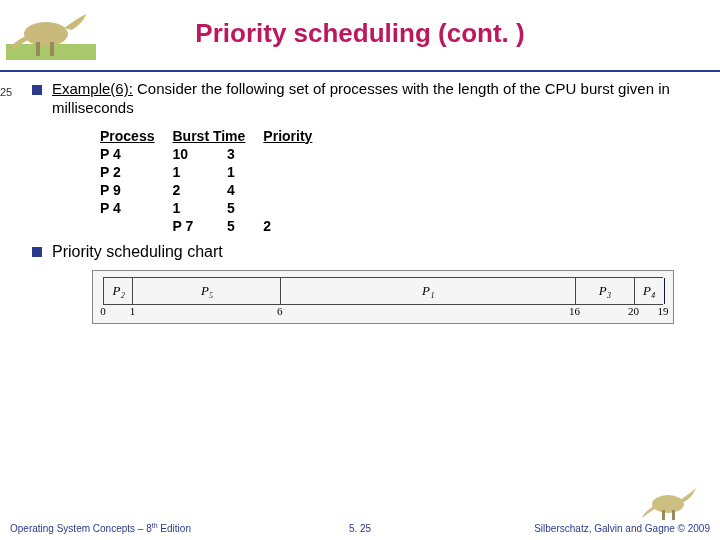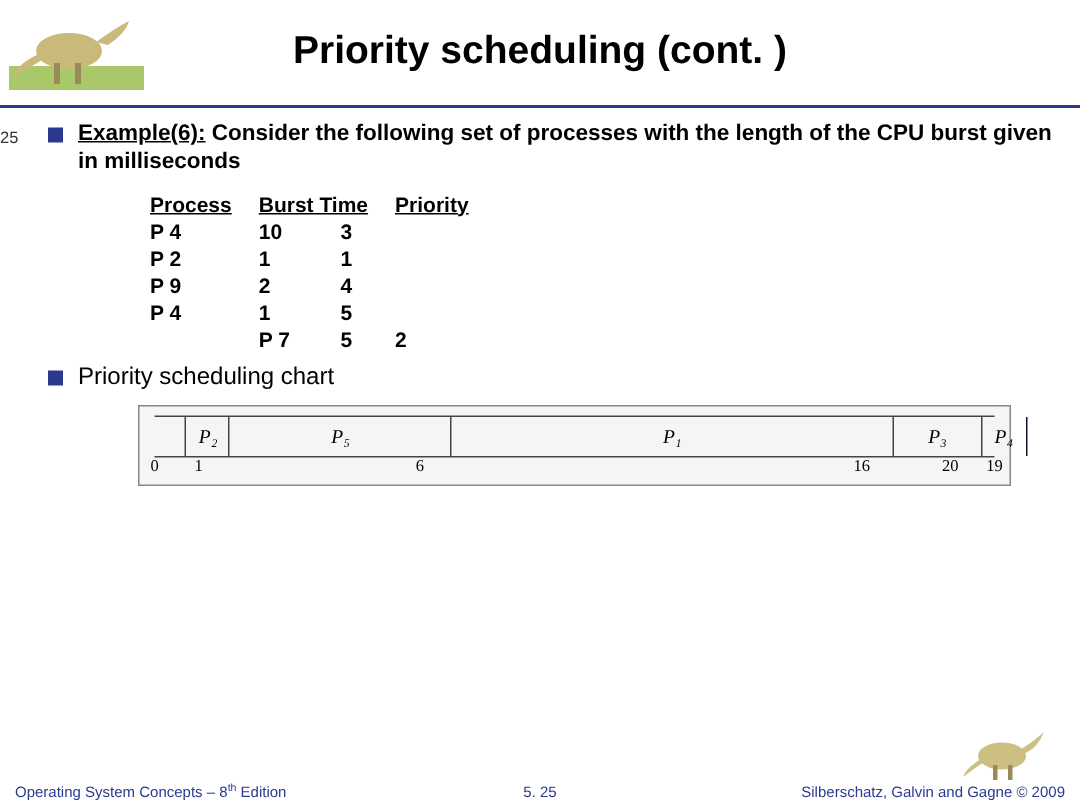--- a/index.html
+++ b/index.html
@@ -23,21 +23,21 @@
     left: 6px;
     top: 4px;
     width: 90px;
     height: 56px;
   }
   .title {
     text-align: center;
     font-size: 26px;
     font-weight: bold;
     padding-top: 18px;
-    color: #000000;
+    color: #be185d;
   }
   .page-num {
     position: absolute;
     left: 0;
     top: 86px;
     font-size: 11px;
     color: #333;
   }
   .content {
     position: absolute;
@@ -53,21 +53,21 @@
   .bullet .sq {
     width: 10px;
     height: 10px;
     background: #2b3a8f;
     margin-top: 5px;
     margin-right: 10px;
     flex: 0 0 auto;
   }
   .bullet .txt {
     font-size: 15px;
-    font-weight: bold;
+    font-weight: normal;
     line-height: 1.25;
   }
   .example-label {
     text-decoration: underline;
   }
   .table-block {
     margin-left: 68px;
     margin-top: 10px;
     font-size: 14px;
     font-weight: bold;
@@ -101,21 +101,20 @@
     position: absolute;
     top: 0;
     bottom: 0;
     border-left: 1px solid #444;
     display: flex;
     align-items: center;
     justify-content: center;
     font-size: 13px;
     font-style: italic;
     font-family: 'Times New Roman', serif;
-    margin-left: 20px;
   }
   .gantt-seg:last-child { border-right: 1px solid #0f172a; }
   .gantt-ticks {
     position: relative;
     height: 14px;
     font-size: 11px;
     font-family: 'Times New Roman', serif;
   }
   .gantt-ticks span {
     position: absolute;

